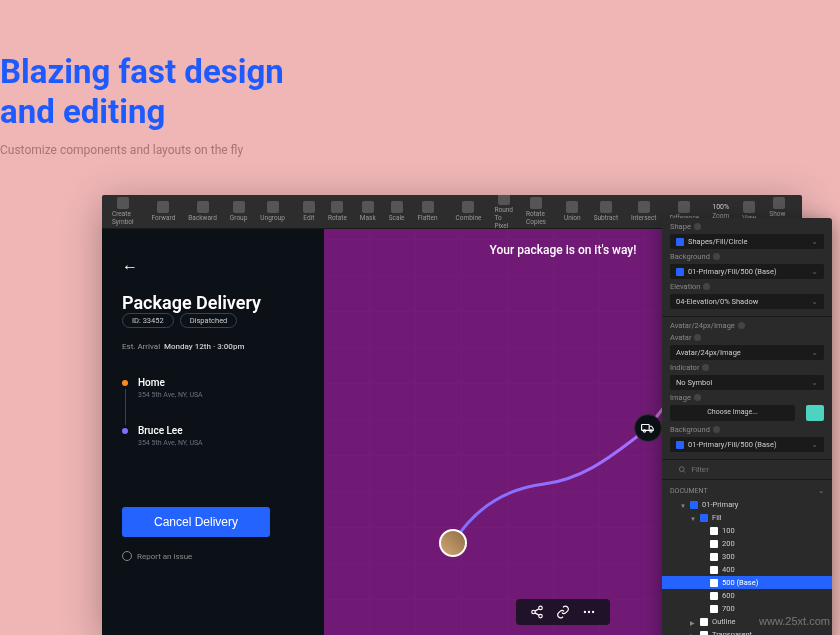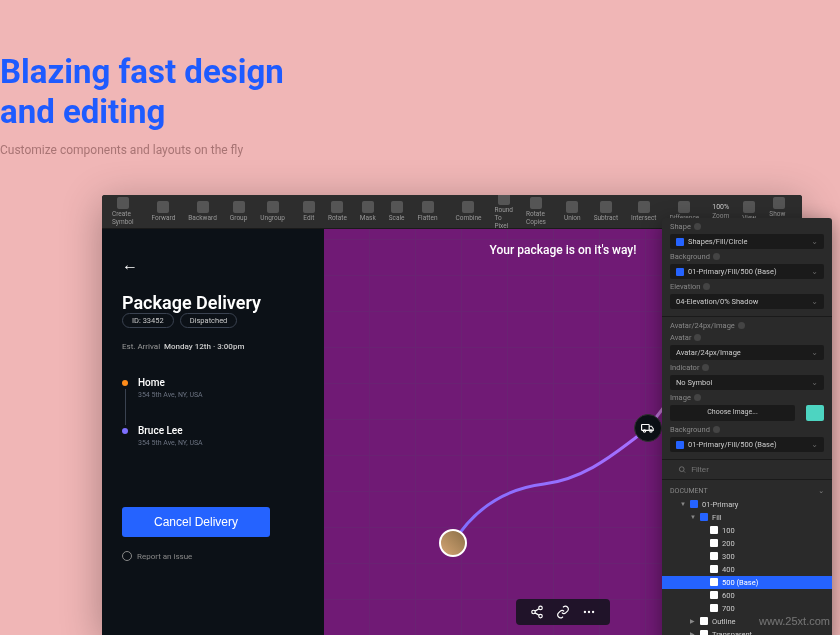--- a/index.html
+++ b/index.html
@@ -52,21 +52,21 @@
 .insp-field{background:#1a1a1a;border-radius:2px;padding:3px 6px;display:flex;align-items:center;justify-content:space-between;font-size:7.5px;margin-bottom:3px}
 .insp-field .swatch{width:8px;height:8px;background:#2563ff;border-radius:1px;margin-right:4px}
 .insp-field .chev{color:#666;font-size:8px}
 .choose-btn{display:flex;gap:11px;}
 .choose-btn .btn-fill{flex:1;background:#1a1a1a;border-radius:2px;padding:3px 6px;text-align:center;font-size:7px}
 .choose-btn .teal{width:18px;height:16px;background:#4dd4c1;border-radius:2px}
 .filter-row{padding:5px 16px;display:flex;align-items:center;gap:5px;border-bottom:1px solid #1a1a1a}
 .filter-row input{background:transparent;border:none;color:#ccc;font-size:8px;width:100%;outline:none}
 .tree{padding:4px 0;max-height:180px;overflow:hidden}
 .tree-hdr{padding:3px 8px;font-size:7px;color:#888;text-transform:uppercase;display:flex;justify-content:space-between}
-.tree-item{padding:2px 8px 2px 18px;display:flex;align-items:flex-start;gap:4px;font-size:7.5px;cursor:pointer}
+.tree-item{padding:2px 8px 2px 18px;display:flex;align-items:flex-end;gap:4px;font-size:7.5px;cursor:pointer}
 .tree-item.l2{padding-left:28px}
 .tree-item.l3{padding-left:38px}
 .tree-item .tri{color:#888;font-size:6px;width:6px}
 .tree-item .sq{width:8px;height:8px;background:#fff;border-radius:1px}
 .tree-item.selected{background:#2563ff;color:#fff}
 .watermark{position:absolute;right:10px;bottom:8px;font-size:11px;color:rgba(255,255,255,.35);font-family:sans-serif}
 </style>
 </head>
 <body>
 

